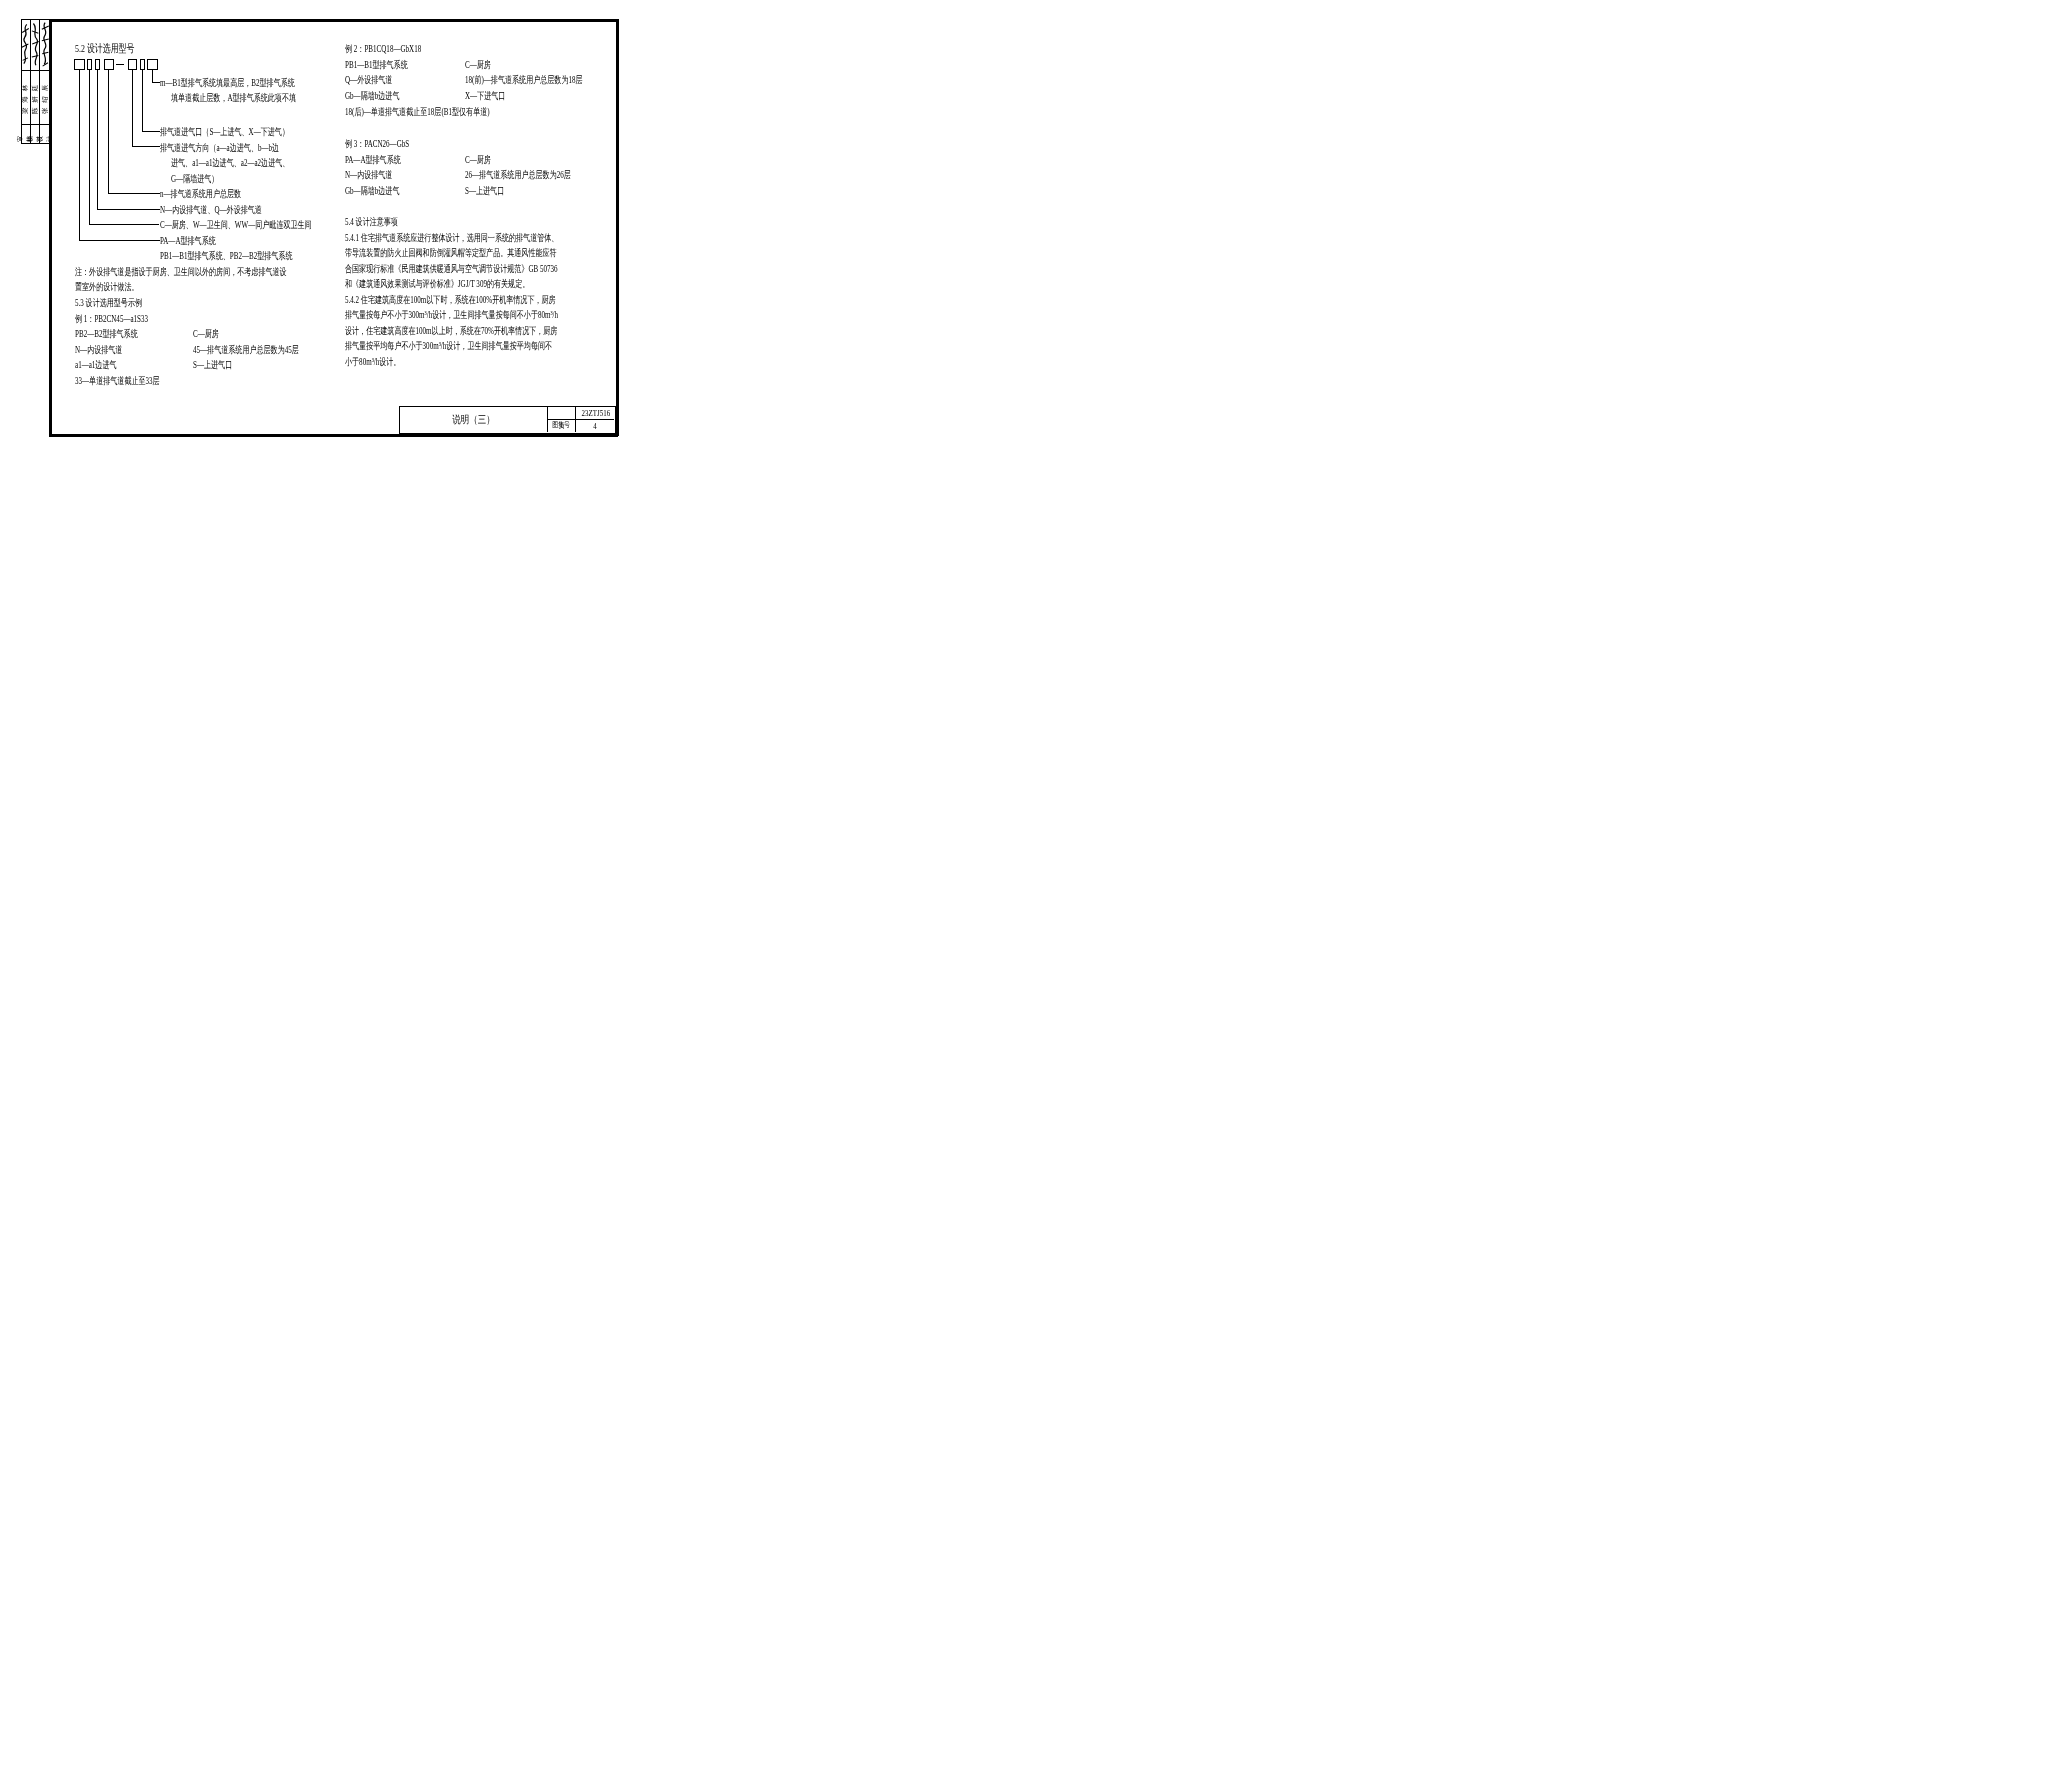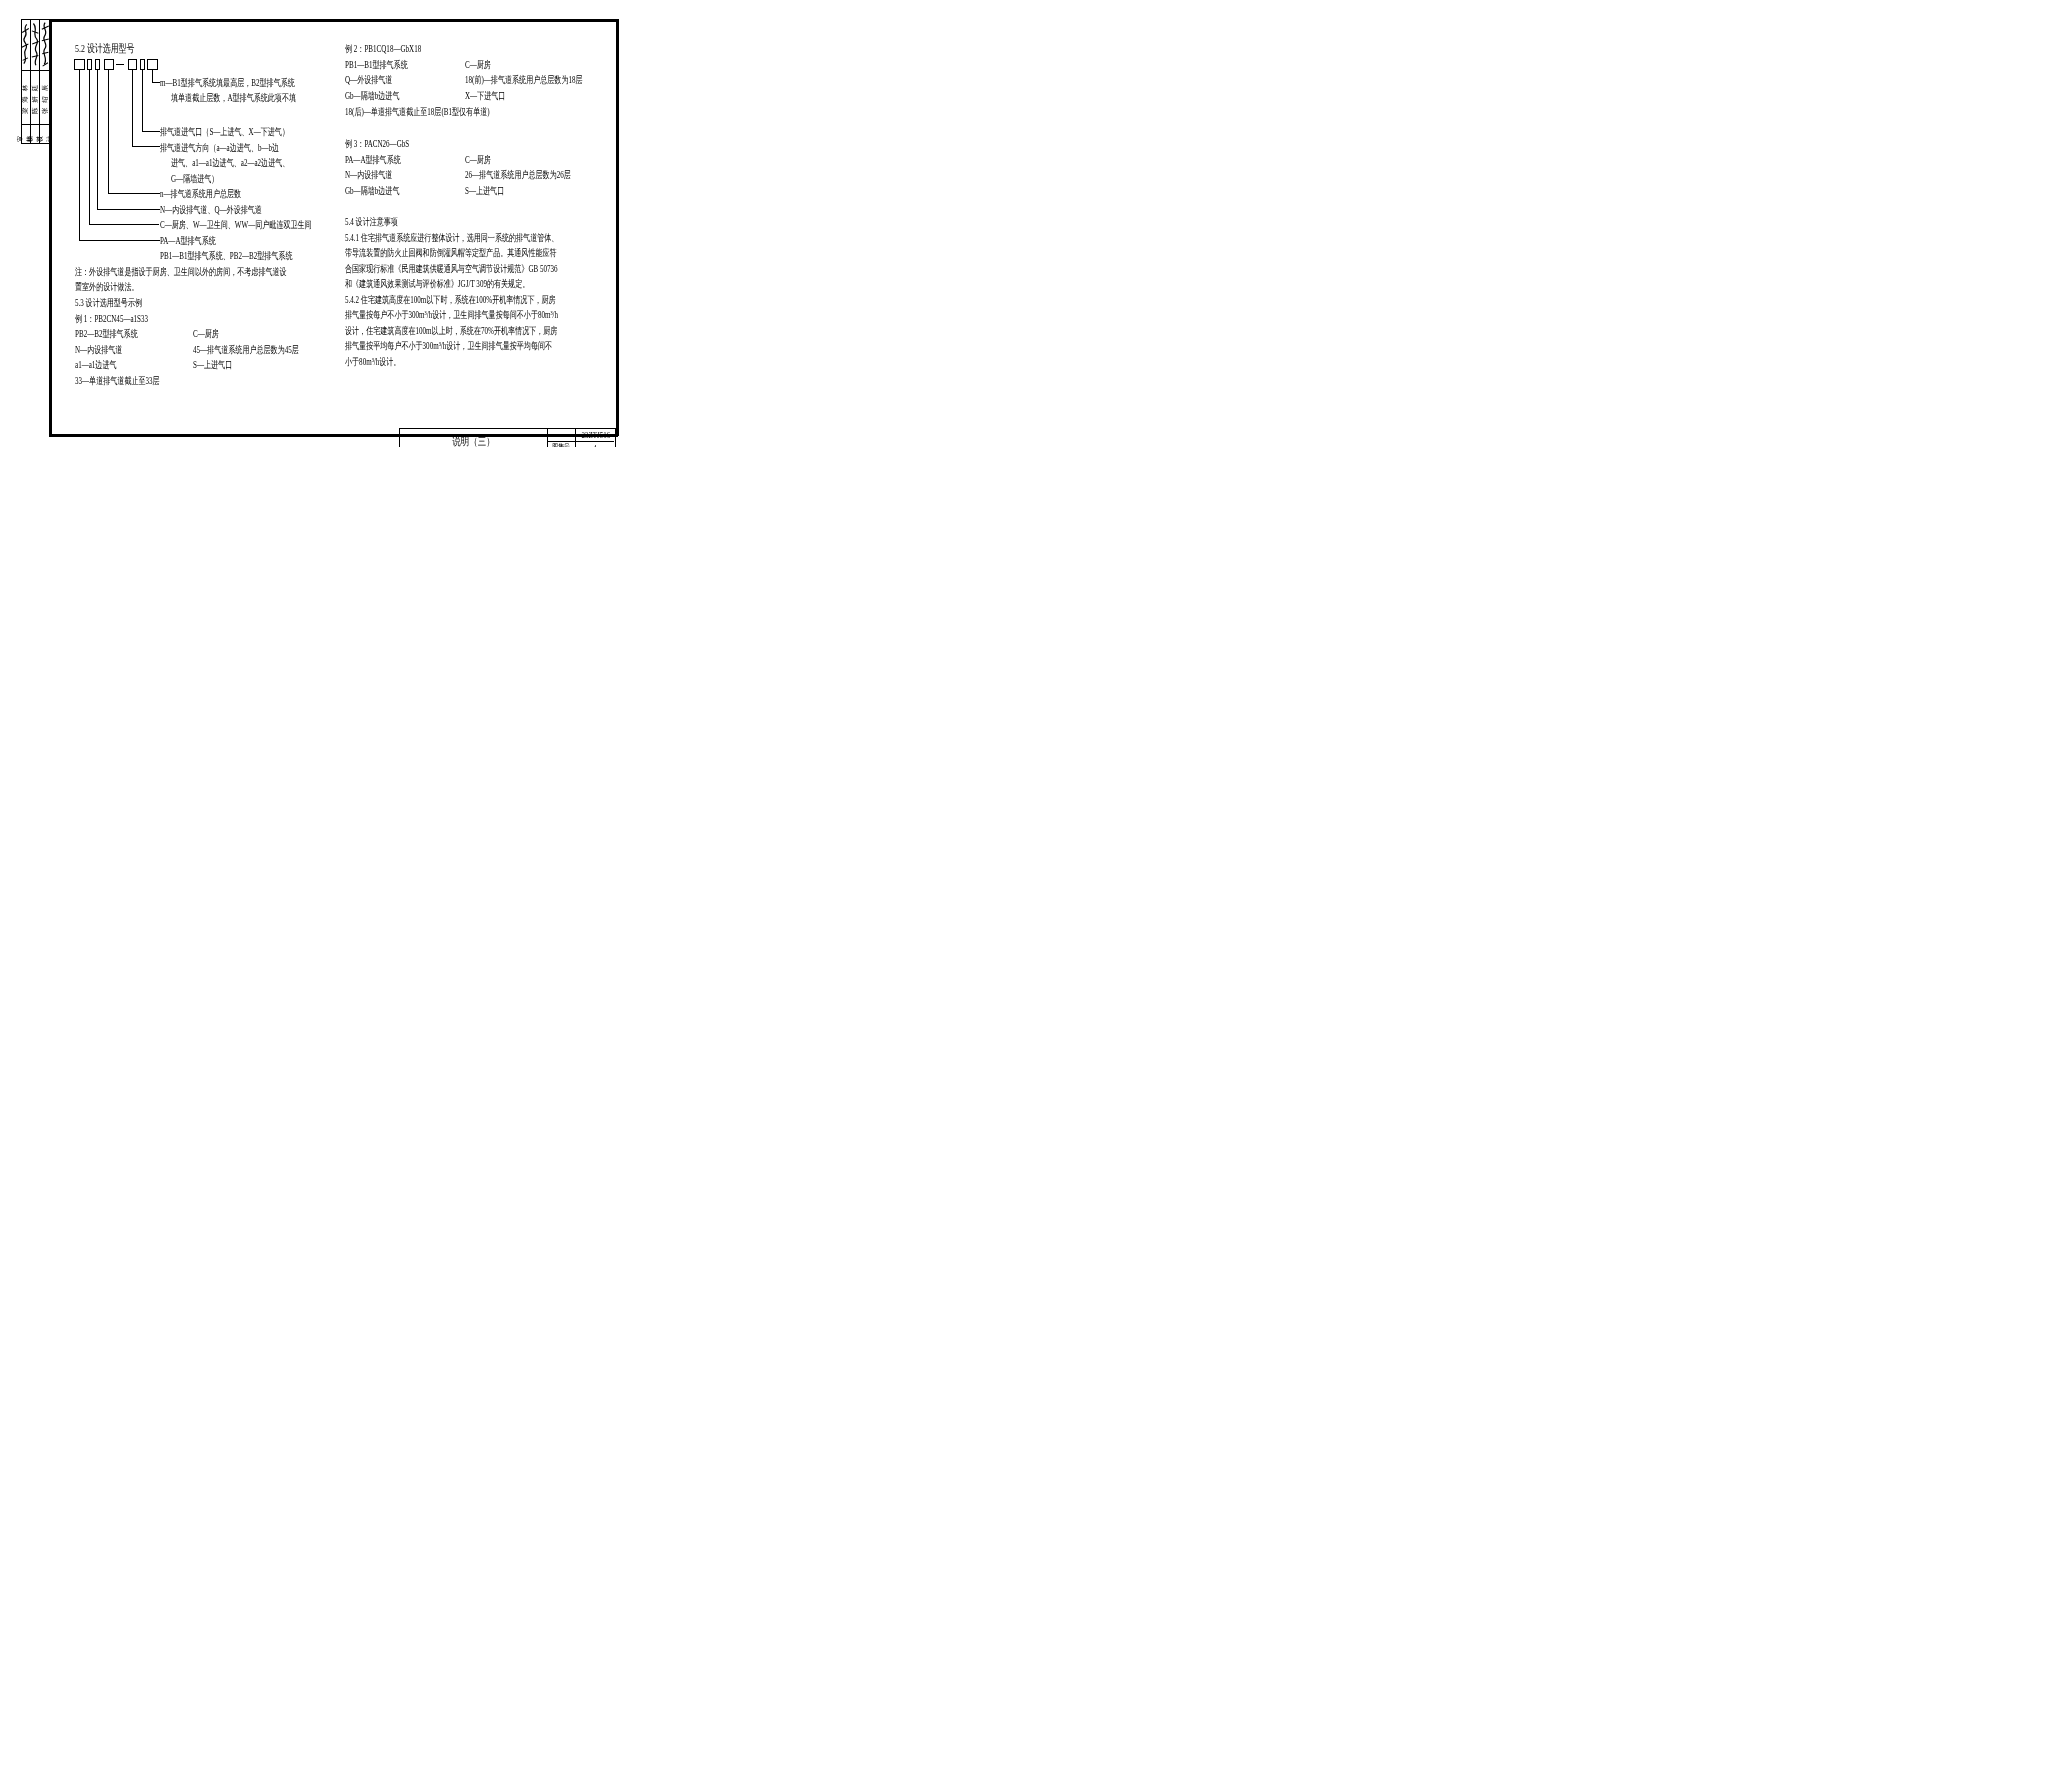--- a/index.html
+++ b/index.html
@@ -8,21 +8,21 @@
   .line{position:absolute;background:#000;}
   .t{position:absolute;white-space:nowrap;font:9.8px "Liberation Serif","DejaVu Serif",serif;
      color:#000;line-height:1.15;transform:scaleX(0.72);transform-origin:left top;}
   .h{font-size:11px;}
   .box{position:absolute;top:59px;height:10.6px;border:0.8px solid #000;background:#fff;box-sizing:border-box;}
   .cell{position:absolute;}
   .vtext{position:absolute;top:0;left:0;transform-origin:top left;
          transform:rotate(-90deg) translateX(-100%);display:flex;align-items:center;justify-content:center;}
   .role{font:6.1px "Liberation Serif","DejaVu Serif",serif;letter-spacing:5.3px;}
   .pname{font:6.5px "Liberation Serif","DejaVu Serif",serif;letter-spacing:4.9px;}
-  .tb{position:absolute;left:399px;top:406px;width:217px;height:28px;border:1.2px solid #000;box-sizing:border-box;margin-top:22px;}
+  .tb{position:absolute;left:399px;top:406px;width:217px;height:28px;border:1.2px solid #000;box-sizing:border-box;}
   .tbcell{position:absolute;display:flex;align-items:center;justify-content:center;}
   .tbt{font:10.6px "Liberation Serif","DejaVu Serif",serif;transform:scaleX(0.8);}
   .tbl{font:7.4px "Liberation Serif","DejaVu Serif",serif;transform:scaleX(0.8);}
   .tbv{font:8.2px "Liberation Serif","DejaVu Serif",serif;transform:scaleX(0.85);}
   svg{display:block;}
 </style>
 </head>
 <body>
 
 <div id="page">

